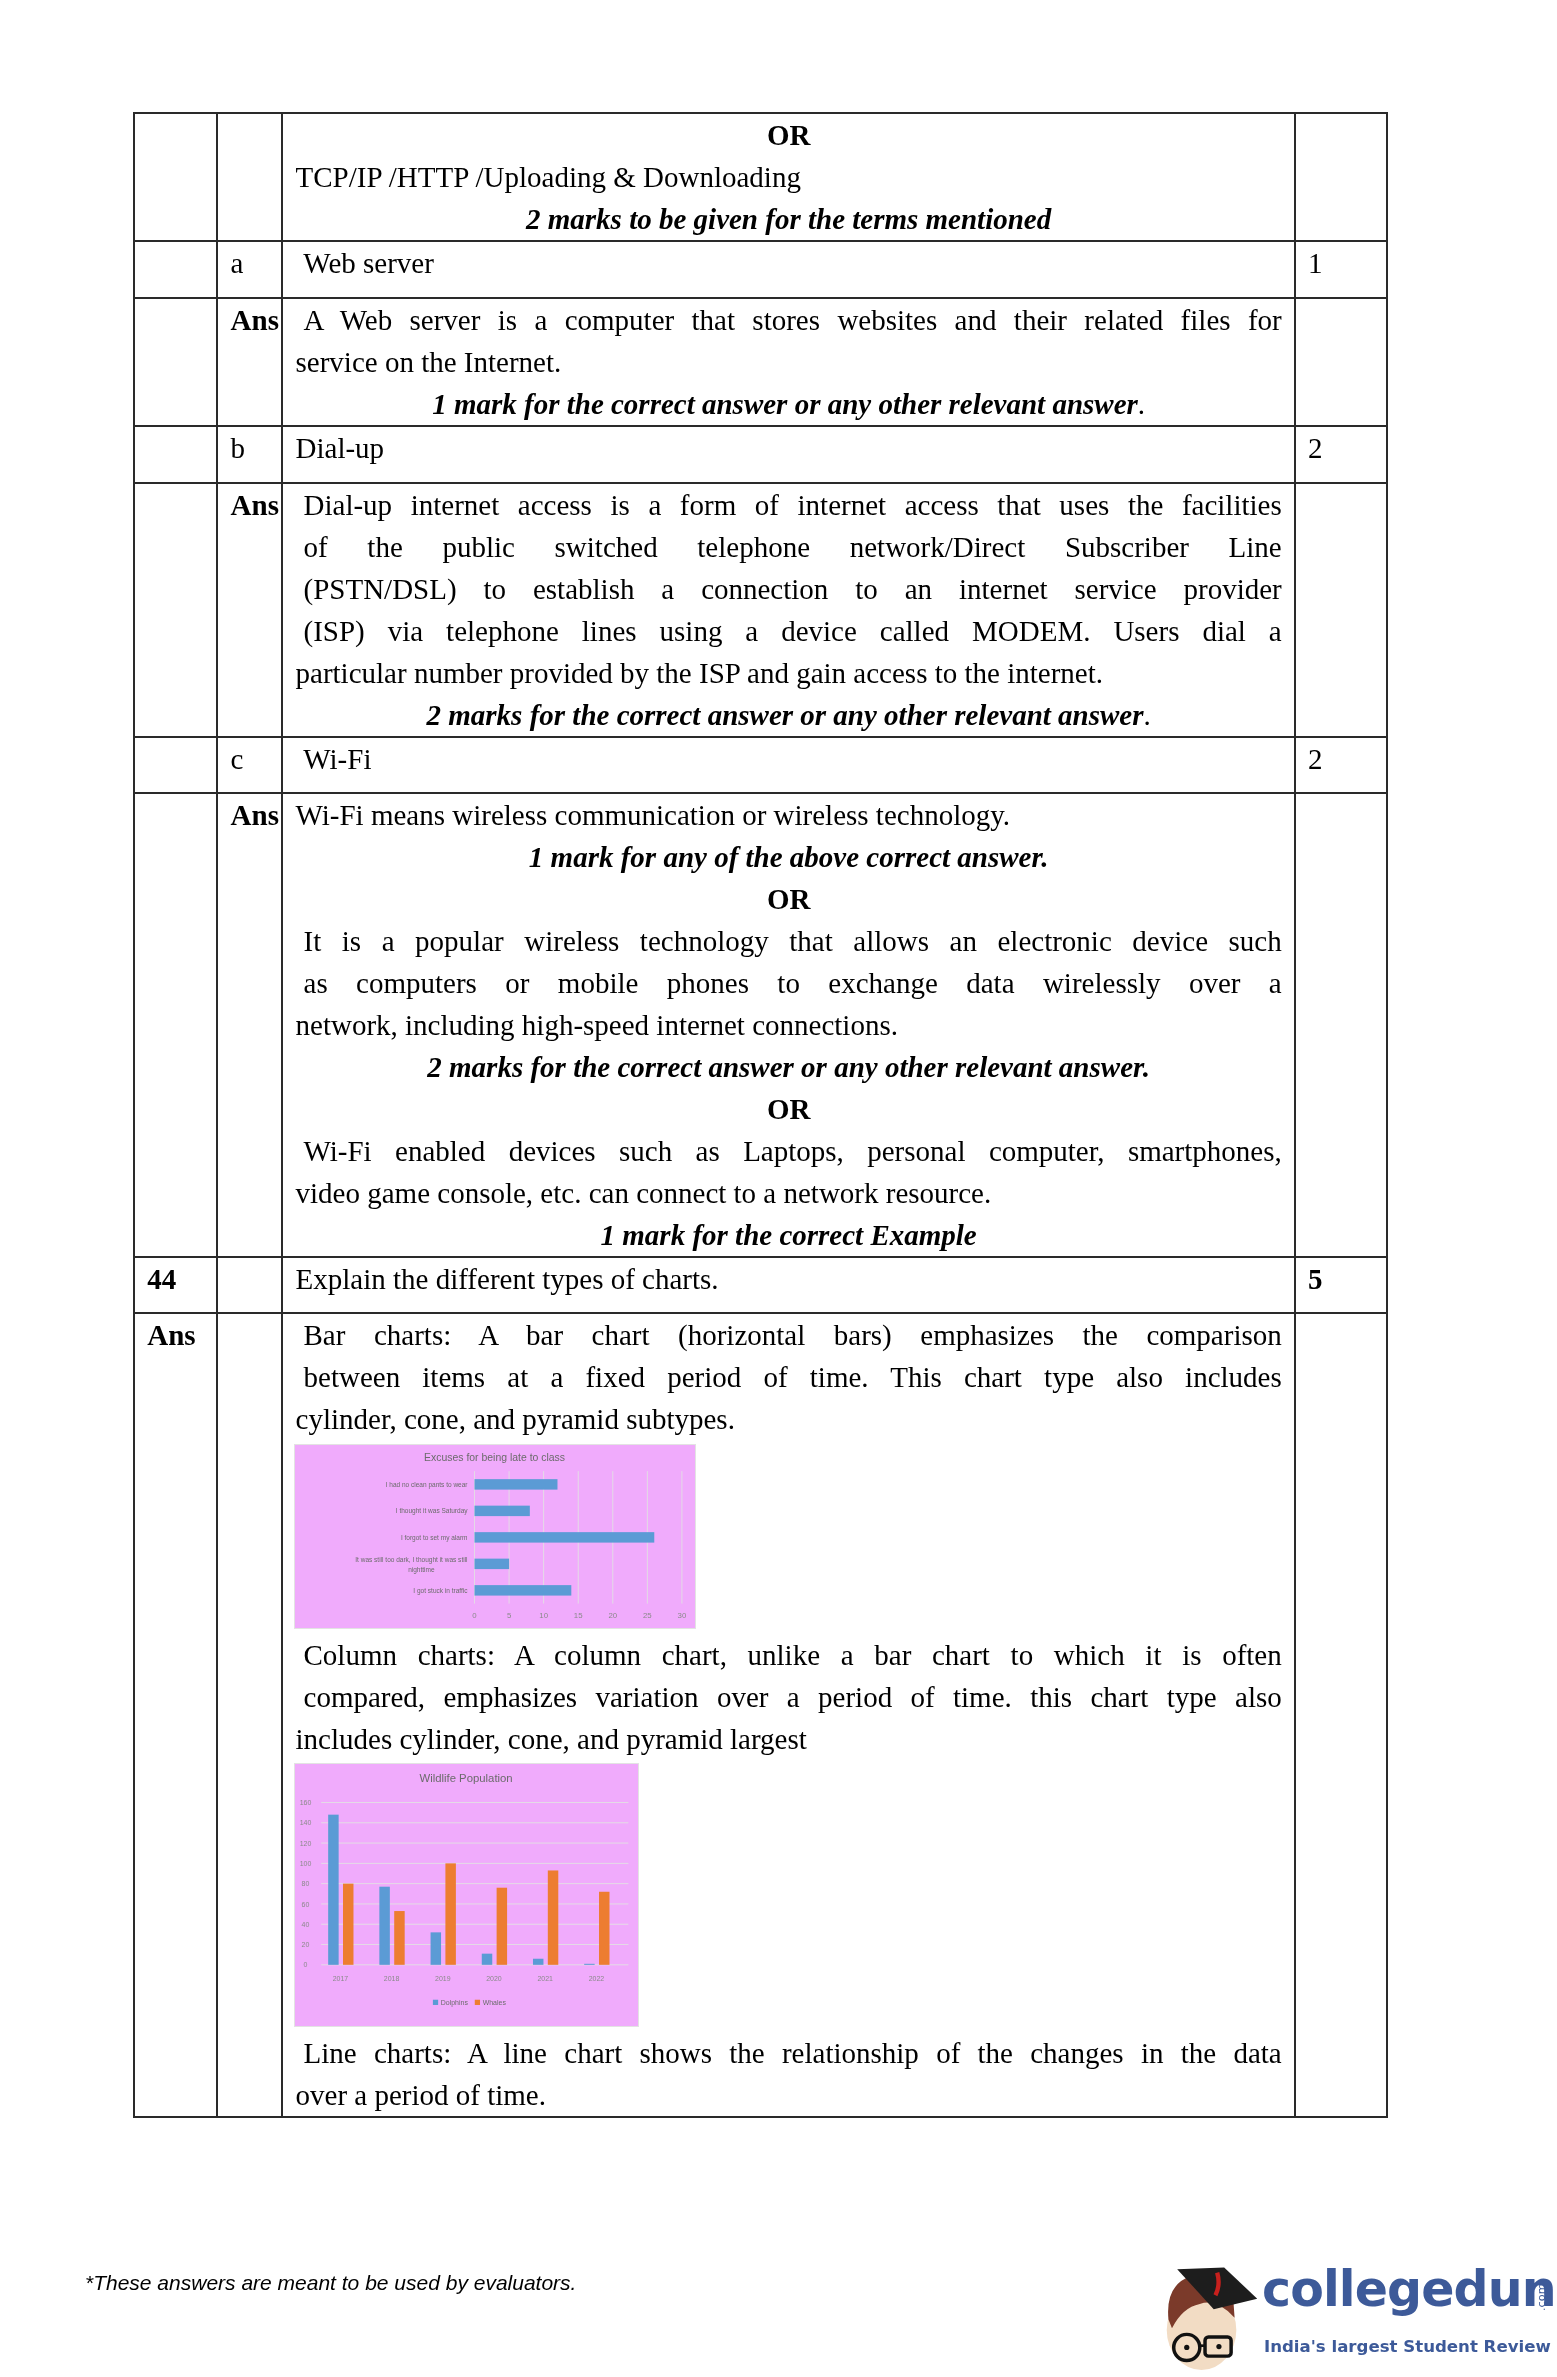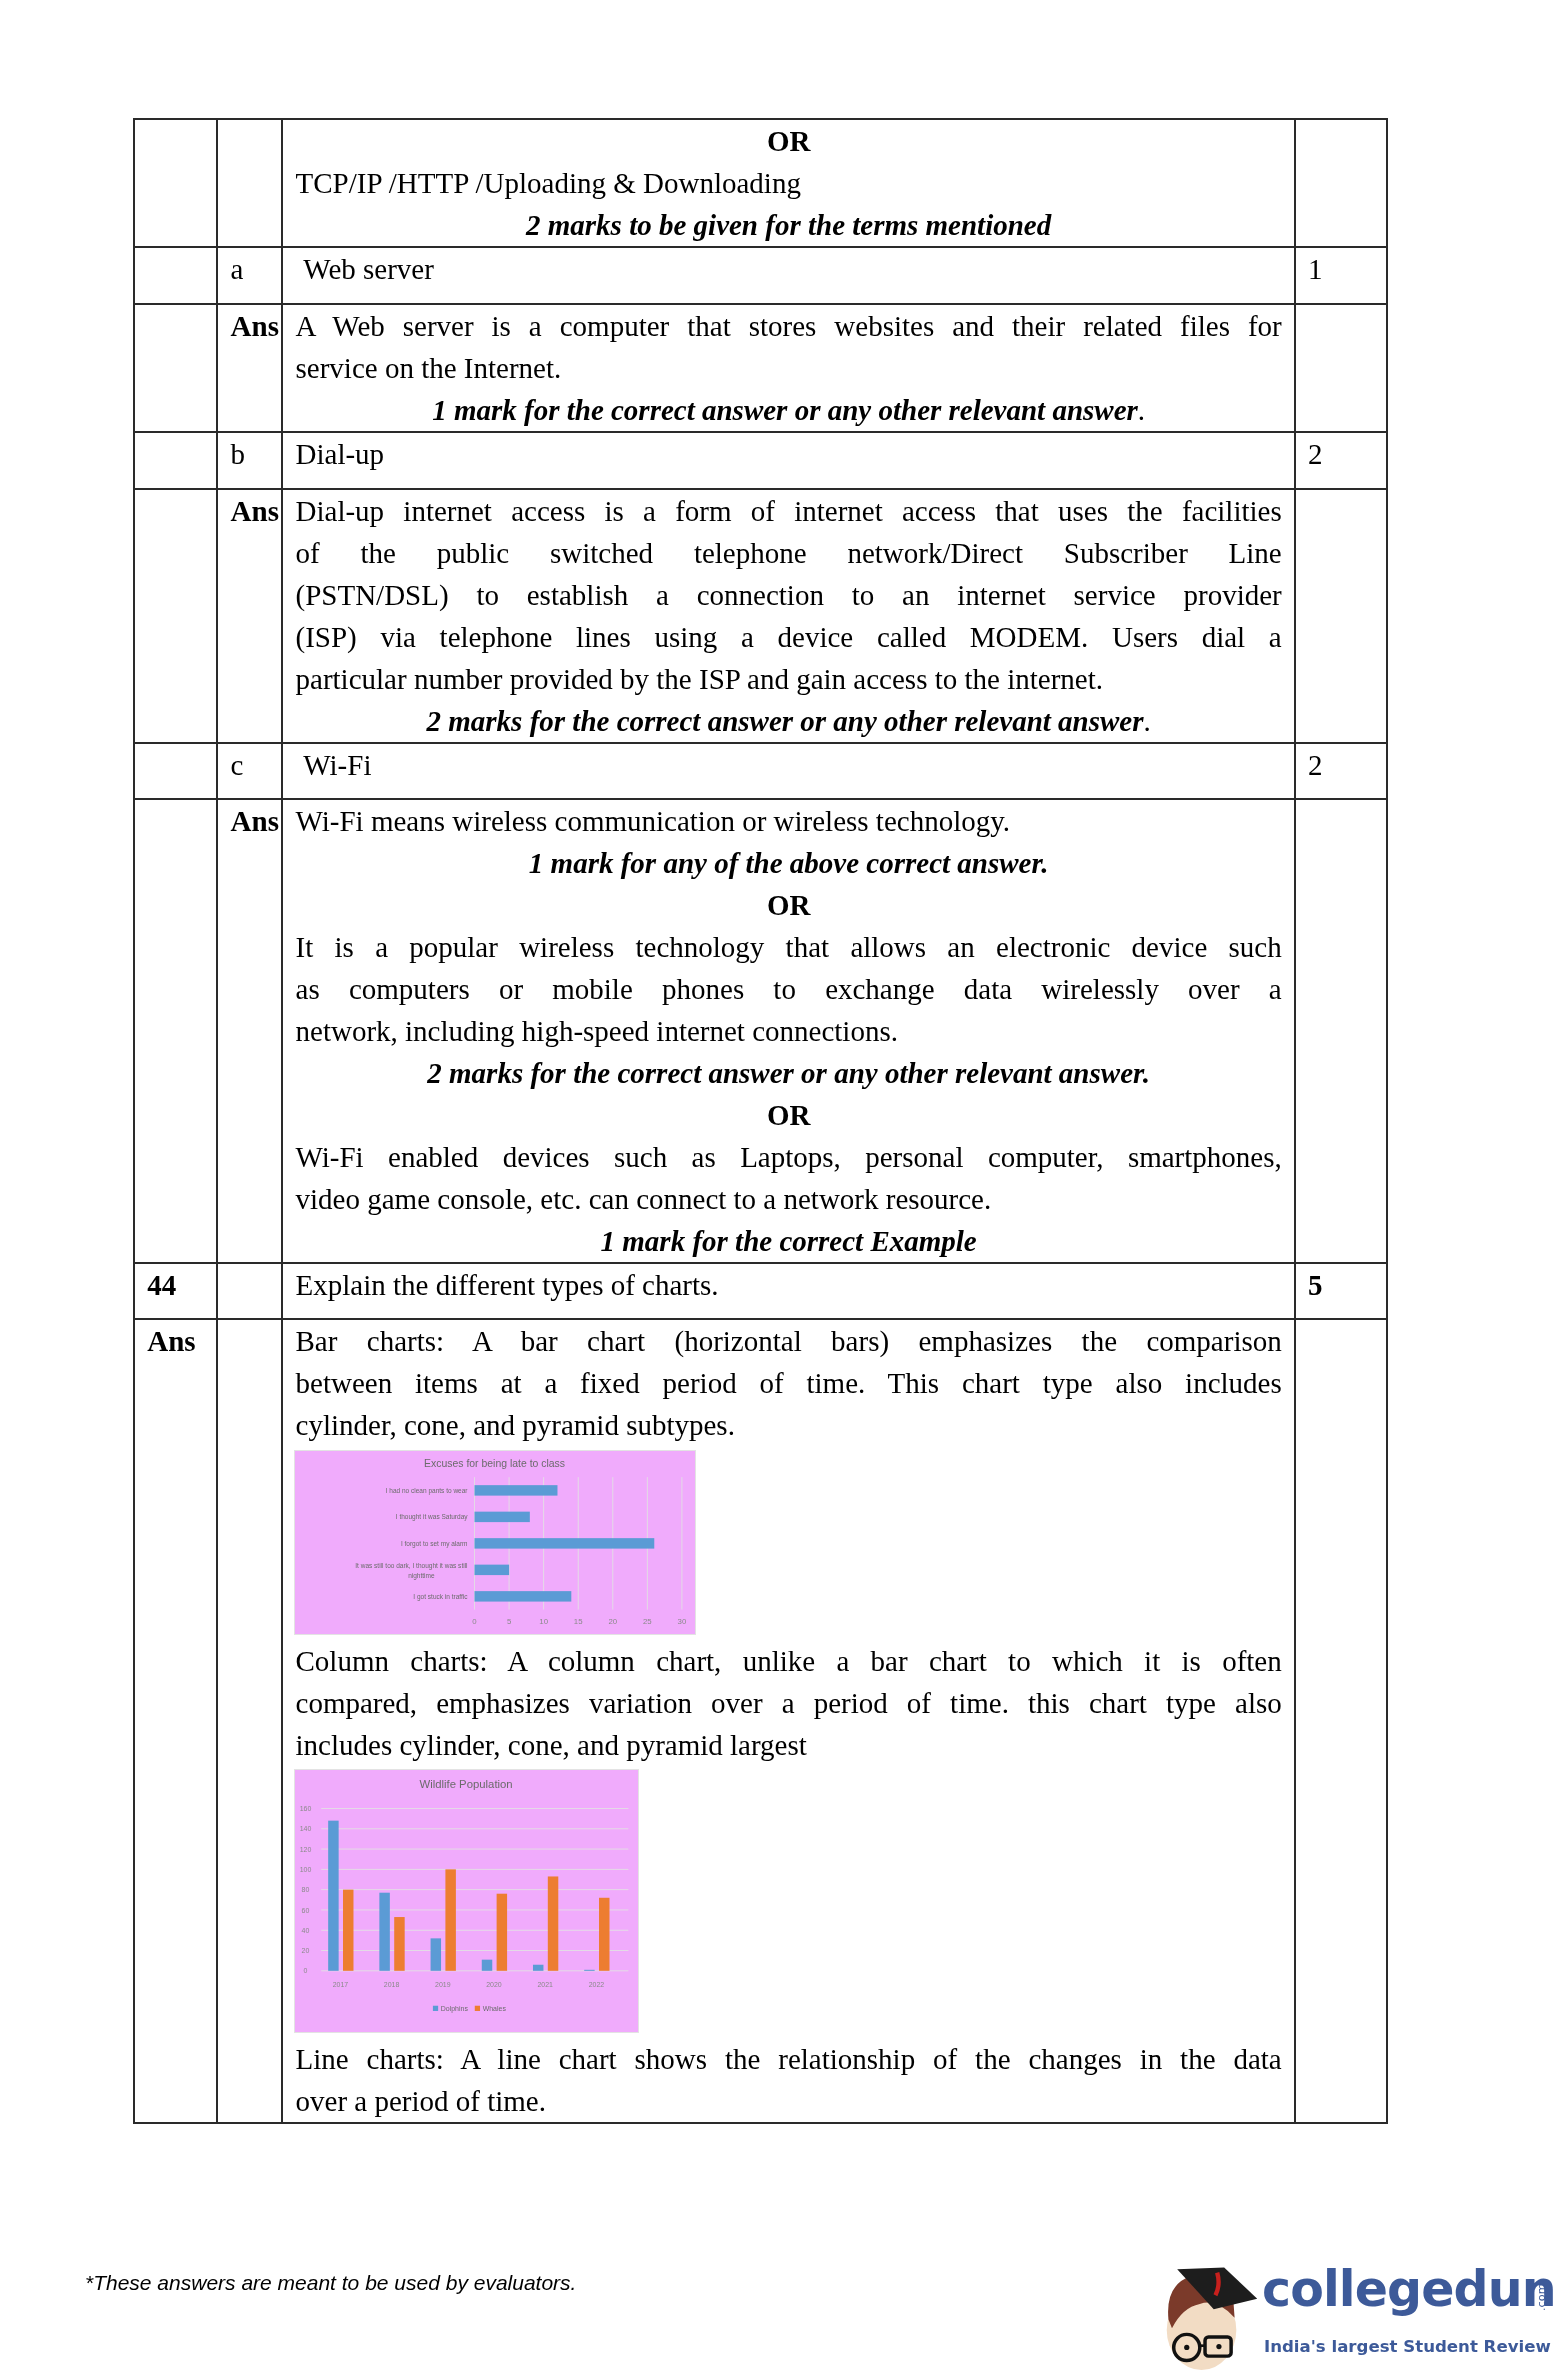--- a/index.html
+++ b/index.html
@@ -1,28 +1,28 @@
 <!DOCTYPE html>
 <html style="font-size:14px"><head>
   <meta charset="utf-8">
   <style>
     html, body { margin: 0; padding: 0; background: #ffffff; }
     body { width: 1558px; height: 2377px; position: relative; overflow: hidden;
            font-family: "Liberation Serif", serif; color: #000; }
-    .tbl { position: absolute; left: 133px; top: 118px; width: 1255px;
+    .tbl { position: absolute; left: 133px; top: 112px; width: 1255px;
            border-collapse: collapse; table-layout: fixed; }
     .tbl td { border: 2.2px solid #2a2a2a; vertical-align: top; font-size: 29px;
               line-height: 42px; padding: 0 12.2px; }
     .c1 { width: 77px; }
     .c2 { width: 60px; }
     .c3 { width: 935px; }
     .c4 { width: 85px; }
     .bold { font-weight: bold; }
     .center { text-align: center; }
-    .just { text-align: justify; }
+    .just { text-align: justify; margin-left: 8px; }
     .it { font-style: italic; font-weight: bold; }
     .line { display: block; }
     .lastjust { text-align-last: justify; }
     .chart-box { display: block; margin: 3.5px 0 5.2px -1.7px; background: #f0abfc; border: 1.3px solid #e3e3e3; }
     .chart-box svg { display: block; }
     .footer-note { position: absolute; left: 85px; top: 2271px; font-family: "Liberation Sans", sans-serif;
                    font-style: italic; font-size: 21px; }
     .logo { position: absolute; left: 1156px; top: 2250px; width: 402px; height: 127px; }
     .logo-word { position: absolute; left: 106px; top: 10.5px; font-family: "DejaVu Sans", sans-serif;
                  font-weight: bold; font-size: 49px; color: #3d5a99; letter-spacing: -0.9px; }

